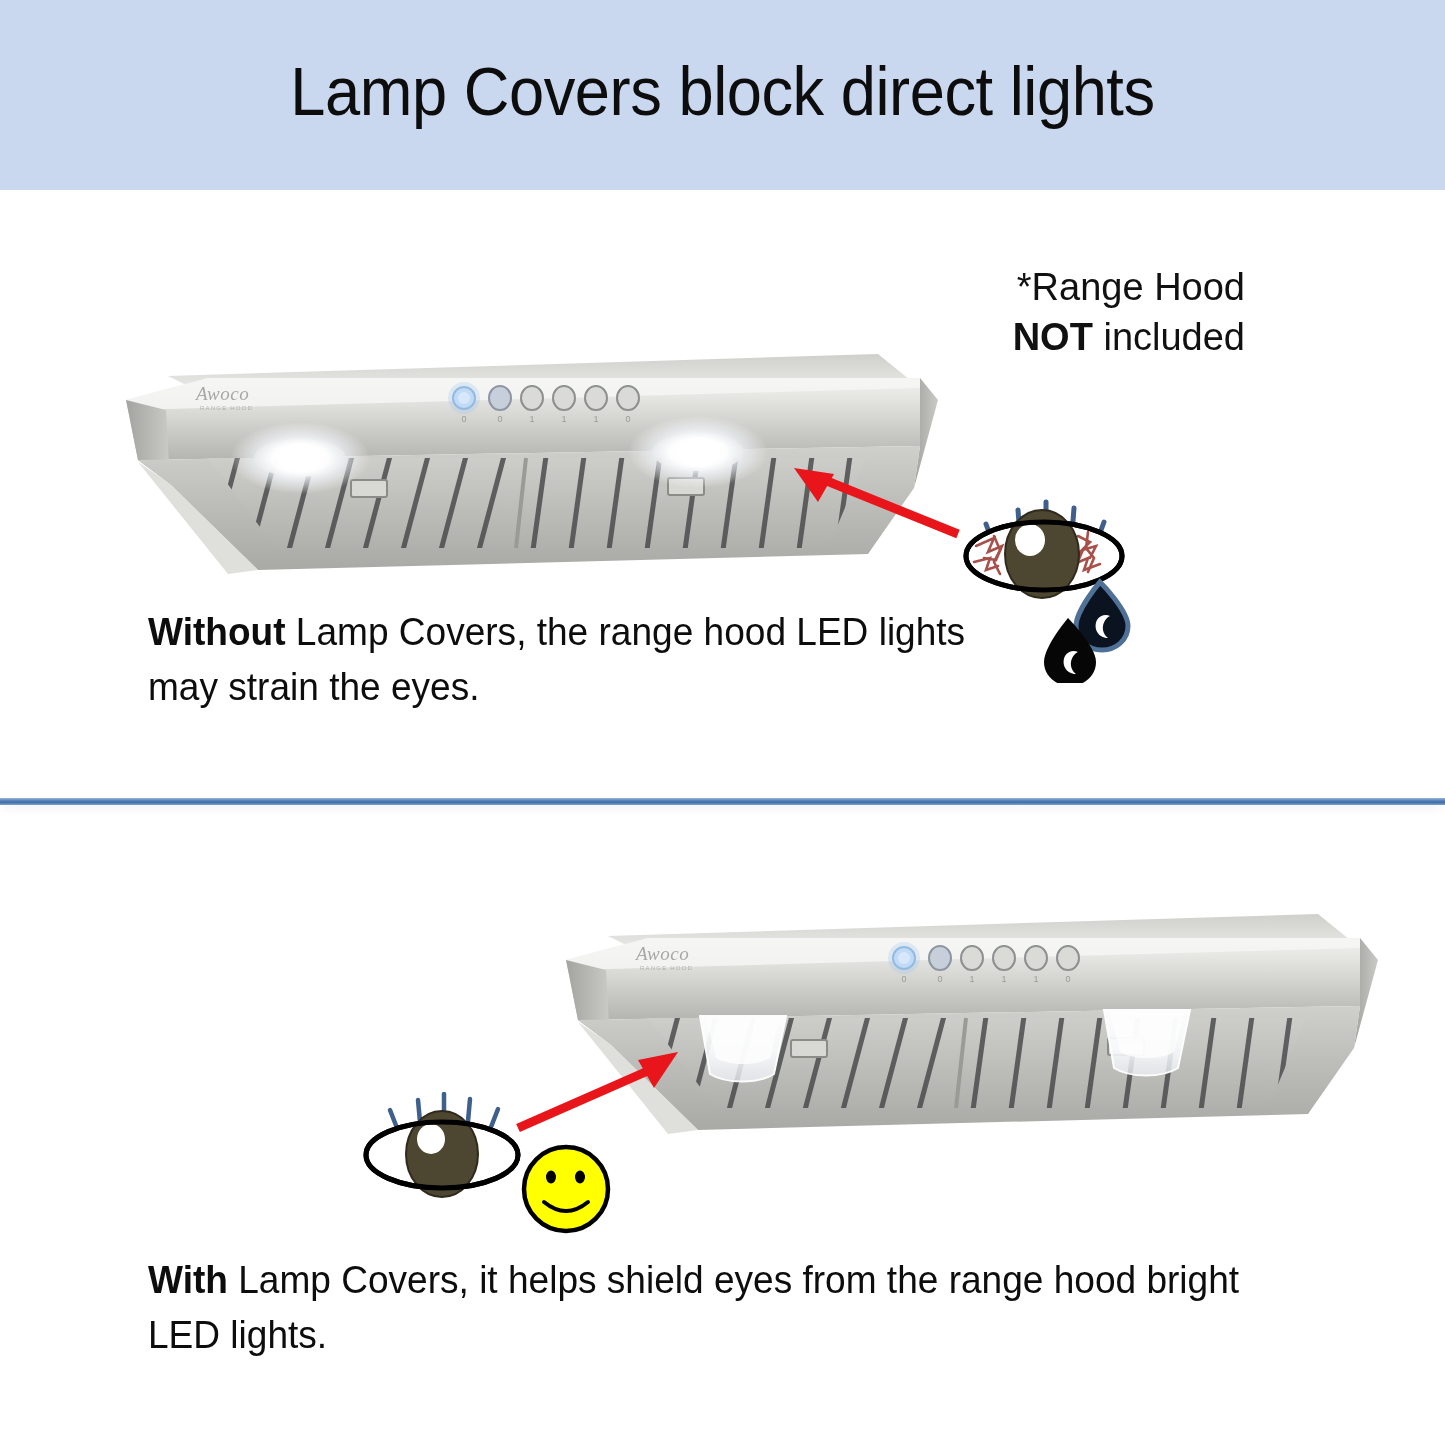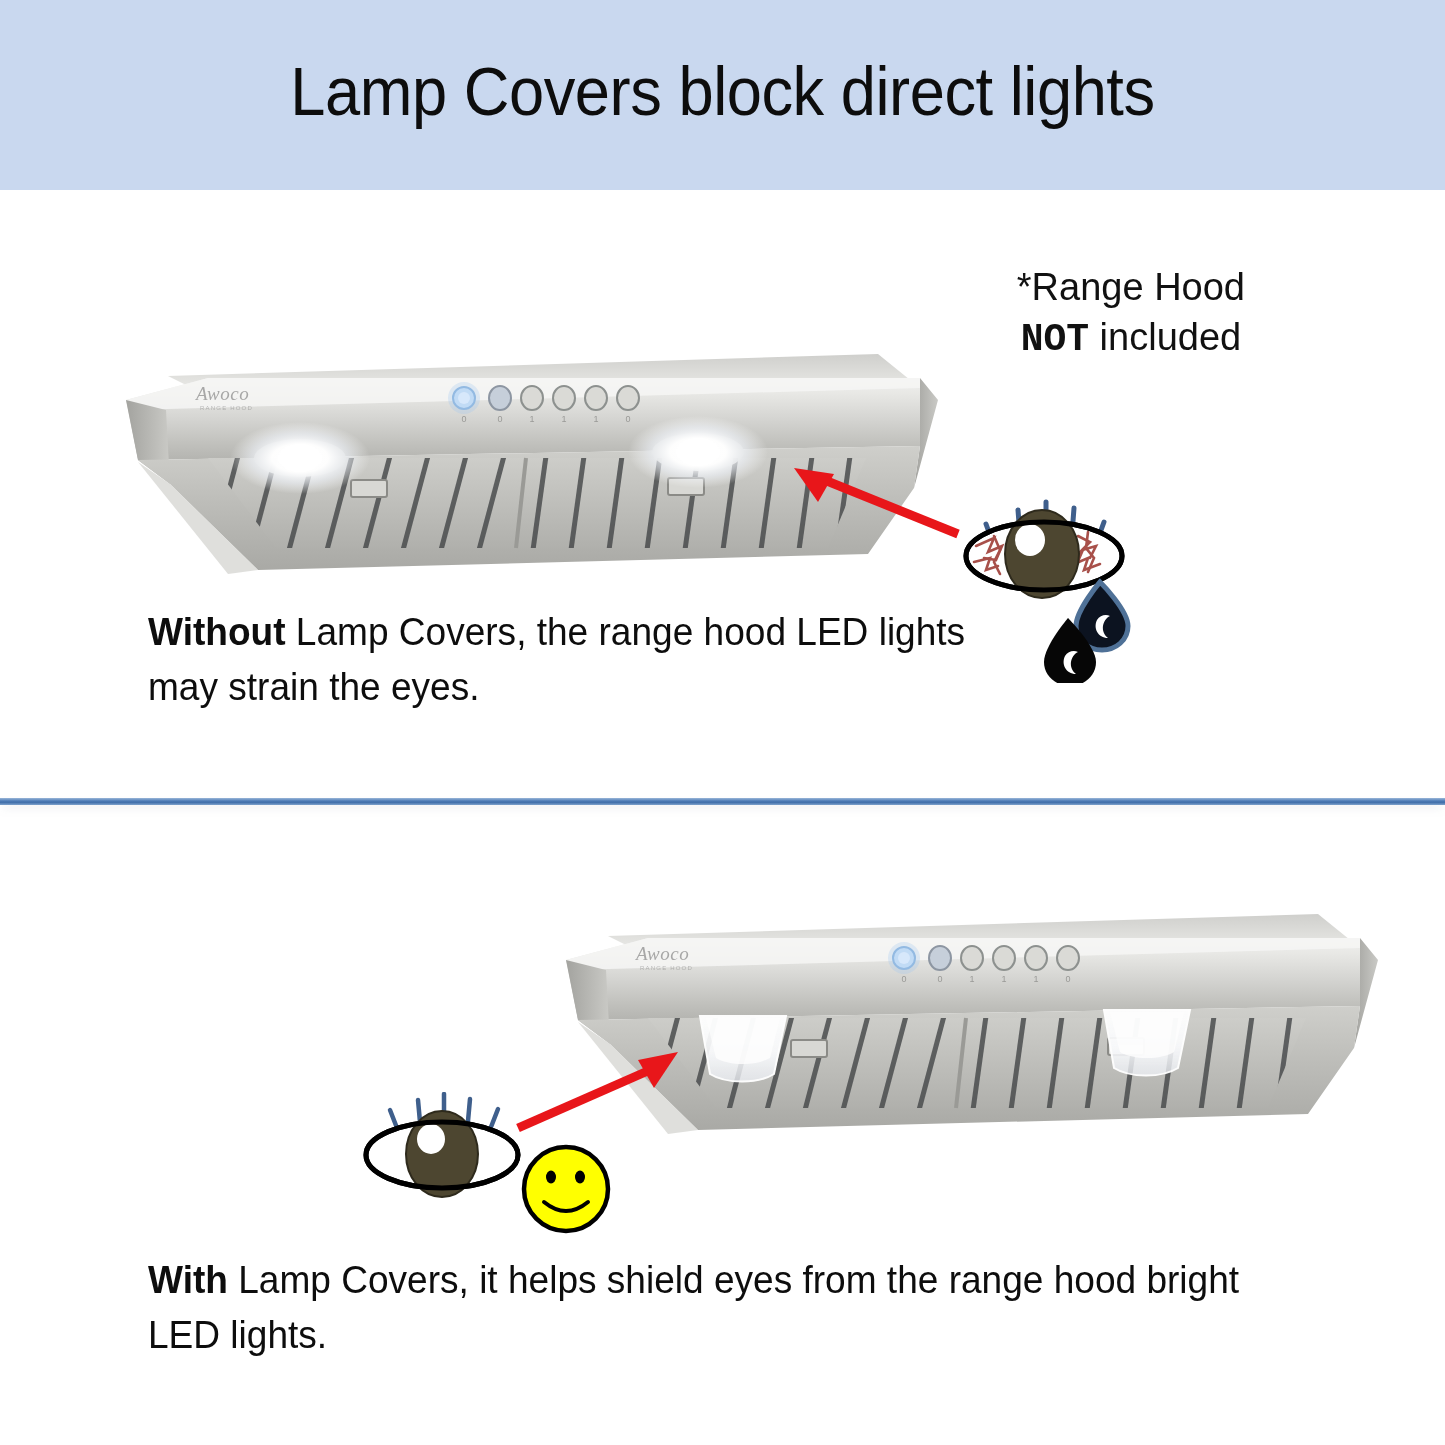--- a/index.html
+++ b/index.html
@@ -37,27 +37,27 @@
     letter-spacing: -0.5px;
     transform: scaleX(0.93);
     transform-origin: center top;
   }
 
   
   .note {
     position: absolute;
     right: 98px;
     top: 262px;
-    text-align: center;
+    text-align: right;
     font-size: 38px;
     line-height: 50px;
     color: #111111;
     white-space: nowrap;
   }
-  .note .b { font-weight: 700; font-family: Liberation Mono, monospace; }
+  .note .b { font-weight: 700; }
 
   
   .divider {
     position: absolute;
     left: 0;
     top: 798px;
     width: 1445px;
     height: 7px;
     background: linear-gradient(to bottom,
        #9ab6d8 0%, #5a86bd 35%, #3d6ca8 60%, #7ea2cc 100%);

